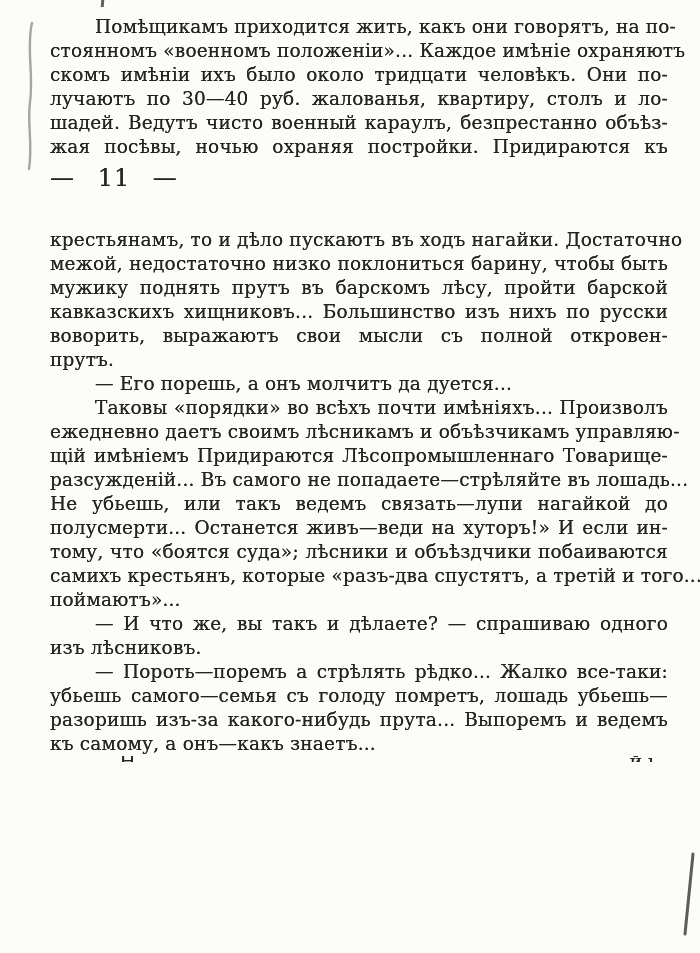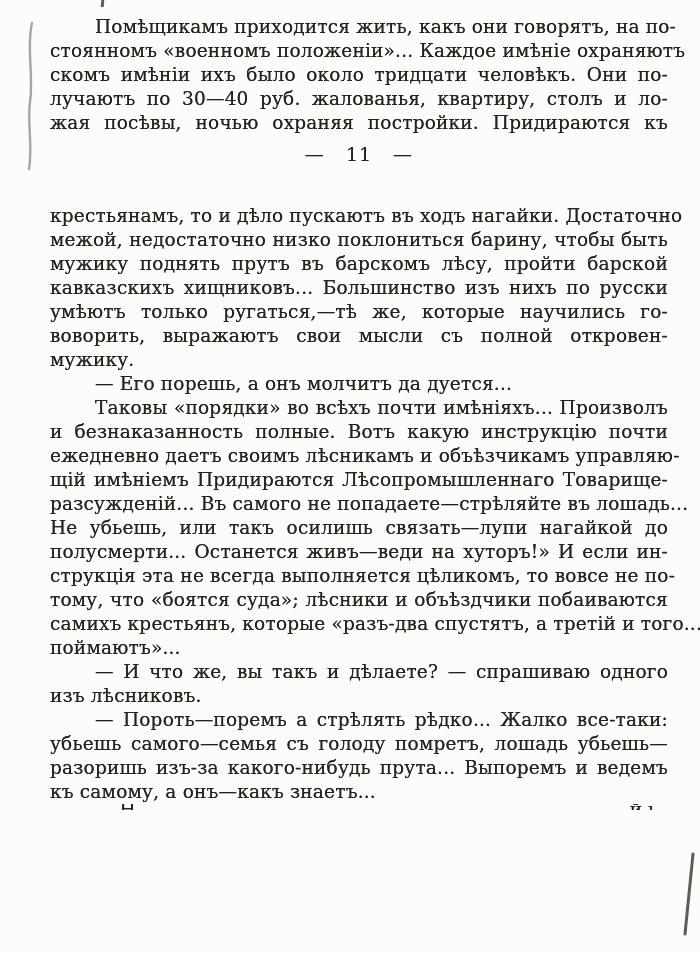--- a/index.html
+++ b/index.html
@@ -23,22 +23,22 @@
     text-align-last:justify;
     letter-spacing:.2px;
     text-shadow:0 0 .45px rgba(38,35,31,.85);
     white-space:nowrap;
   }
   .line.indent{text-indent:45px;}
   .line.endline{text-align-last:left;}
   .pagenum{
     margin:6px 0 37px;
     line-height:26px;
-    font-size:19px;
-    text-align:center;
+    font-size:24px;
+    text-align:left;
     word-spacing:14px;
     letter-spacing:1px;
     text-shadow:0 0 .45px rgba(38,35,31,.85);
   }
   .partial{
     height:6px;
     overflow:hidden;
   }
   .partial .pline{
     margin-top:-6px;
@@ -75,47 +75,45 @@
     <line x1="14" y1="2" x2="6" y2="82" stroke="#4d4c44" stroke-width="3" stroke-linecap="round" opacity="0.9"></line>
   </svg>
 
   <div class="text-col">
 
     <div id="prev-block">
         <div class="line indent">Помѣщикамъ приходится жить, какъ они говорятъ, на по-</div>
         <div class="line">стоянномъ «военномъ положеніи»... Каждое имѣніе охраняютъ</div>
         <div class="line">скомъ имѣніи ихъ было около тридцати человѣкъ. Они по-</div>
         <div class="line">лучаютъ по 30—40 руб. жалованья, квартиру, столъ и ло-</div>
+        <div class="line">шадей. Ведутъ чисто военный караулъ, безпрестанно объѣз-</div>
         <div class="line">жая посѣвы, ночью охраняя постройки. Придираются къ</div>
       </div>
 
     <div class="pagenum">— 11 —</div>
 
     <div id="body-block">
         <div>
           <div class="line">крестьянамъ, то и дѣло пускаютъ въ ходъ нагайки. Достаточно</div>
           <div class="line">межой, недостаточно низко поклониться барину, чтобы быть</div>
           <div class="line">мужику поднять прутъ въ барскомъ лѣсу, пройти барской</div>
           <div class="line">кавказскихъ хищниковъ... Большинство изъ нихъ по русски</div>
-          <div class="line">умѣютъ только ругаться,—тѣ же, которые научились го-</div>
           <div class="line">воворить, выражаютъ свои мысли съ полной откровен-</div>
-          <div class="line endline">мужику.</div>
+          <div class="line endline">прутъ.</div>
         </div>
         <div>
           <div class="line indent endline">— Его порешь, а онъ молчитъ да дуется...</div>
         </div>
         <div>
           <div class="line indent">Таковы «порядки» во всѣхъ почти имѣніяхъ... Произволъ</div>
-          <div class="line">и безнаказанность полные. Вотъ какую инструкцію почти</div>
           <div class="line">ежедневно даетъ своимъ лѣсникамъ и объѣзчикамъ управляю-</div>
           <div class="line">щій имѣніемъ Придираются Лѣсопромышленнаго Товарище-</div>
           <div class="line">разсужденій... Въ самого не попадаете—стрѣляйте въ лошадь...</div>
-          <div class="line">Не убьешь, или такъ осилишь связать—лупи нагайкой до</div>
+          <div class="line">Не убьешь, или такъ ведемъ связать—лупи нагайкой до</div>
           <div class="line">полусмерти... Останется живъ—веди на хуторъ!» И если ин-</div>
-          <div class="line">струкція эта не всегда выполняется цѣликомъ, то вовсе не по-</div>
           <div class="line">тому, что «боятся суда»; лѣсники и объѣздчики побаиваются</div>
           <div class="line">самихъ крестьянъ, которые «разъ-два спустятъ, а третій и того...</div>
           <div class="line endline">поймаютъ»...</div>
         </div>
         <div>
           <div class="line indent">— И что же, вы такъ и дѣлаете? — спрашиваю одного</div>
           <div class="line endline">изъ лѣсниковъ.</div>
         </div>
         <div>
           <div class="line indent">— Пороть—поремъ а стрѣлять рѣдко... Жалко все-таки:</div>

